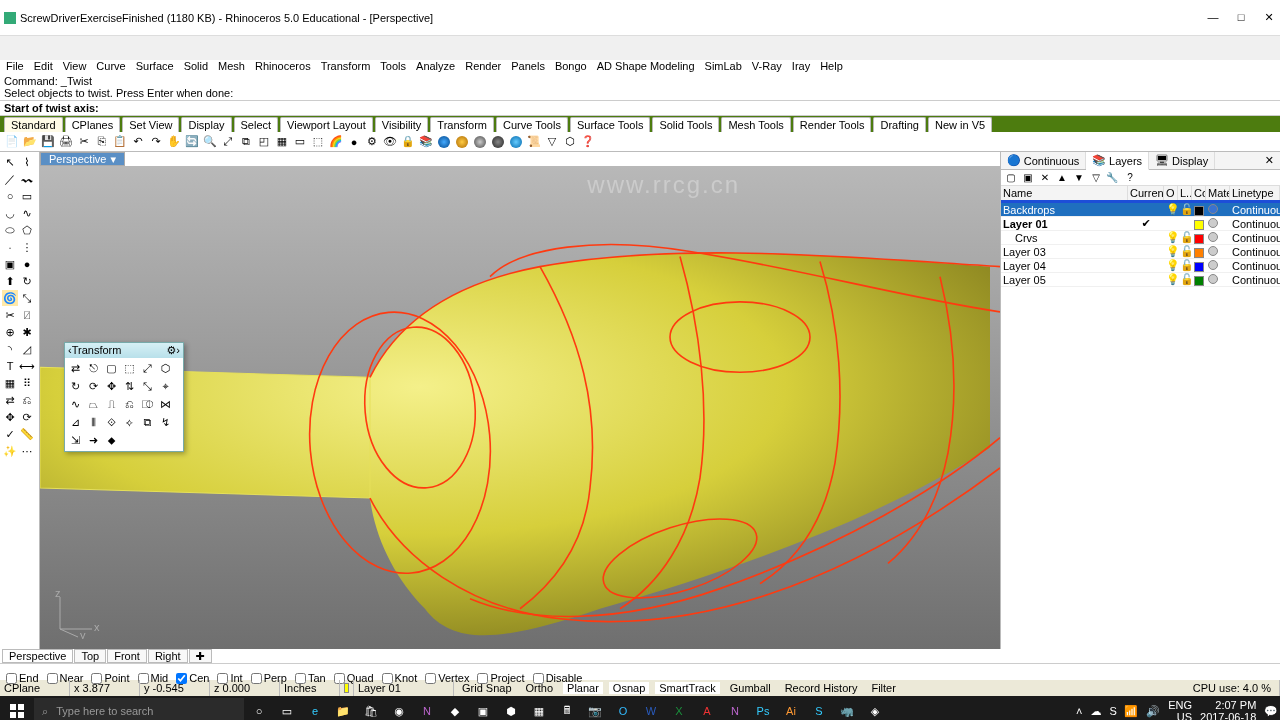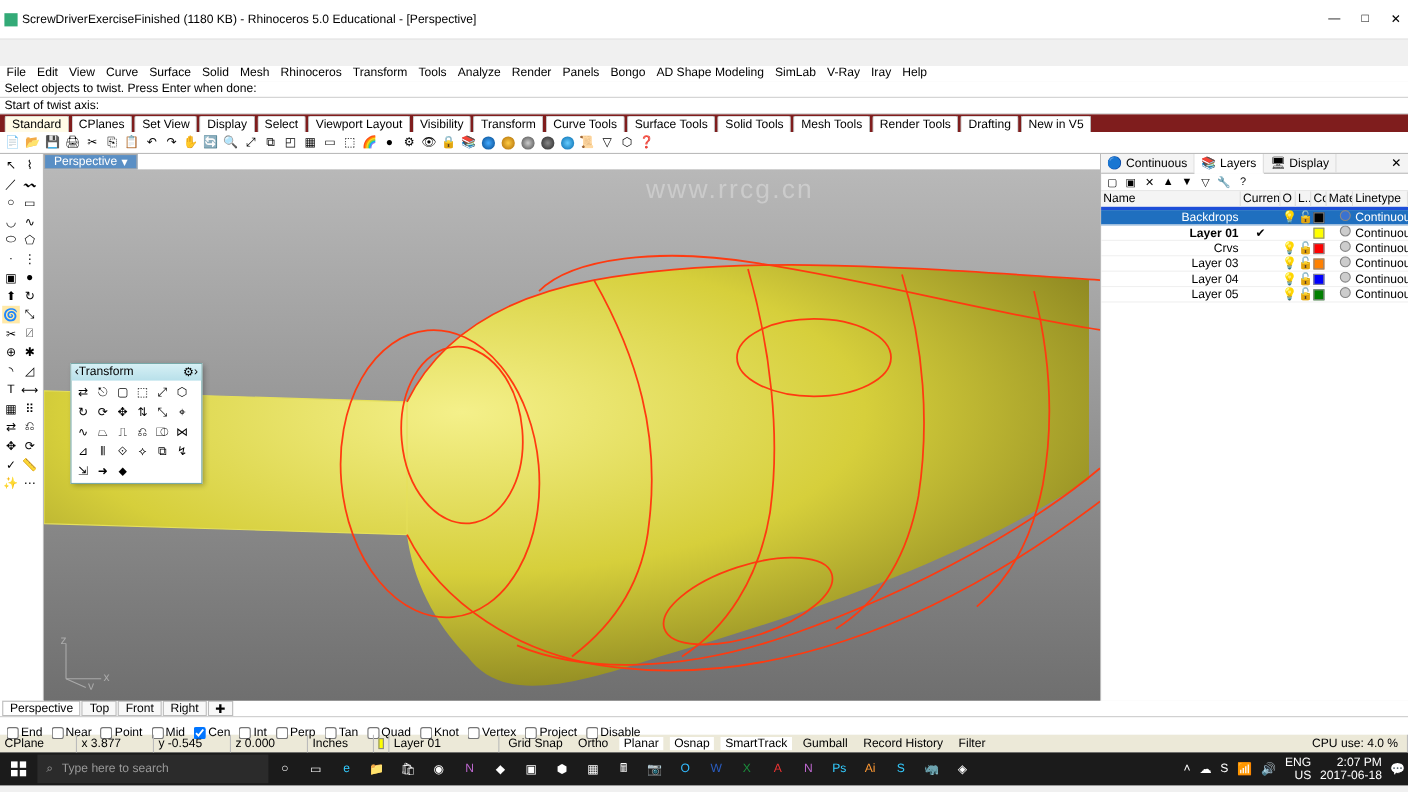--- a/index.html
+++ b/index.html
@@ -6,23 +6,23 @@
 html, body { width: 1280px; height: 720px; overflow: hidden; background: #f0f0f0; }
 .titlebar { height: 36px; background: #fff; display: flex; align-items: center; padding: 0 4px; border-bottom: 1px solid #ddd; }
 .titlebar .icon { width: 12px; height: 12px; background: #3a7; margin-right: 4px; }
 .titlebar .title { flex: 1; font-size: 11px; }
 .titlebar .winbtns { display: flex; gap: 14px; }
 .titlebar .winbtn { width: 14px; text-align: center; cursor: pointer; font-size: 11px; }
 .menubar { height: 14px; background: #fff; display: flex; gap: 10px; padding: 0 6px; font-size: 11px; align-items: flex-start; margin-top: 24px; }
 .menubar span { cursor: pointer; }
 .cmdhistory { background: #fff; font-size: 11px; padding: 1px 4px; border-bottom: 1px solid #ccc; line-height: 12px; }
 .cmdprompt { background: #fff; padding: 1px 4px; display: flex; border-bottom: 1px solid #ccc; }
-.cmdprompt .prompt { font-weight: normal; }
+.cmdprompt .prompt { font-weight: bold; }
 .cmdprompt input { border: none; outline: none; flex: 1; font-size: 11px; }
-.toolbartabs { background: #7f1d1d; display: flex; gap: 2px; font-size: 11px; padding: 1px 4px 0 4px; }
+.toolbartabs { background: #4d7c0f; display: flex; gap: 2px; font-size: 11px; padding: 1px 4px 0 4px; }
 .toolbartabs span { padding: 1px 6px; background: #fff; border: 1px solid #bbb; border-bottom: none; cursor: pointer; border-radius: 2px 2px 0 0; }
 .toolbartabs span.active { background: #fffbe7; }
 .maintoolbar { background: #fff; height: 20px; display: flex; align-items: center; gap: 2px; padding: 0 4px; border-bottom: 1px solid #bbb; }
 .tbtn { width: 16px; height: 16px; border: 1px solid transparent; cursor: pointer; display: flex; align-items: center; justify-content: center; }
 .workarea { display: flex; height: 497px; }
 .vtoolbar { width: 40px; background: #fff; border-right: 1px solid #bbb; display: flex; flex-wrap: wrap; align-content: flex-start; padding: 2px; gap: 1px; }
 .vbtn { width: 16px; height: 16px; border: 1px solid transparent; cursor: pointer; display:flex; align-items:center; justify-content:center;}
 .vbtn.sel { background: #ffe9a8; }
 .viewwrap { flex: 1; display: flex; flex-direction: column; min-width: 0; }
 .viewporttab { height: 14px; background: #fff; display: flex; }
@@ -37,21 +37,21 @@
 .floatingpanel .fbtn { width: 17px; height: 17px; border: 1px solid transparent; cursor: pointer; display:flex; align-items:center; justify-content:center;}
 .rightpane { width: 280px; background: #fff; border-left: 1px solid #bbb; display: flex; flex-direction: column; }
 .rptabs { display: flex; background: #f4f4f4; border-bottom: 1px solid #bbb; font-size: 11px; }
 .rptabs .rt { padding: 2px 6px; display: flex; align-items: center; gap: 3px; cursor: pointer; border-right: 1px solid #ddd; }
 .rptabs .rt.active { background: #fff; border-bottom: 1px solid #fff; margin-bottom: -1px; }
 .layertools { height: 16px; display: flex; align-items: center; gap: 3px; padding: 0 3px; border-bottom:1px solid #ddd;}
 .ltbtn { width: 14px; height: 14px; cursor: pointer; display:flex; align-items:center; justify-content:center; font-size:10px;}
 .layerhdr { display: grid; grid-template-columns: 1fr 36px 14px 14px 14px 24px 50px; font-size: 10px; background: #f4f4f4; border-bottom: 3px solid #1d4ed8; }
 .layerhdr > div { padding: 1px 2px; border-right: 1px solid #ddd; overflow:hidden; white-space:nowrap;}
 .layerrow { display: grid; grid-template-columns: 1fr 36px 14px 14px 14px 24px 50px; font-size: 10px; align-items: center; border-bottom: 1px solid #f0f0f0; }
-.layerrow > div { padding: 0 2px; overflow:hidden; white-space:nowrap;text-align:right;}
+.layerrow > div { padding: 0 2px; overflow:hidden; white-space:nowrap;}
 .layerrow.sel { background: #1f6fbf; color: #fff; }
 .swatch { width: 10px; height: 10px; display: inline-block; border: 1px solid #888; vertical-align:middle;}
 .matcirc { width: 10px; height: 10px; border-radius: 50%; display: inline-block; background: #ccc; border:1px solid #888;}
 .viewtabs { height: 14px; background: #fff; display: flex; gap: 1px; padding:0 2px;}
 .viewtabs .vt { padding: 0 6px; border: 1px solid #bbb; font-size: 11px; cursor: pointer; background:#f8f8f8;}
 .viewtabs .vt.active { background: #fff; }
 .osnaps { height: 17px; background: #fff; display: flex; gap: 8px; padding: 0 6px; align-items: center; font-size: 11px; border-top:1px solid #ccc;}
 .osnaps label { display: flex; align-items: center; gap: 2px; cursor:pointer;margin-top:12px;}
 .osnaps input { width:11px; height:11px; }
 .statusbar { height: 16px; background: #ece9d8; display: grid; grid-template-columns: 70px 70px 70px 70px 60px 14px 100px 1fr; font-size: 11px; }
@@ -95,20 +95,21 @@
     <span>Panels</span>
     <span>Bongo</span>
     <span>AD Shape Modeling</span>
     <span>SimLab</span>
     <span>V-Ray</span>
     <span>Iray</span>
     <span>Help</span>
   </div>
 
 <div class="cmdhistory" id="cmdhist">
+    <div>Command: _Twist</div>
     <div>Select objects to twist. Press Enter when done:</div>
   </div>
 
 <div class="cmdprompt">
   <span class="prompt">Start of twist axis:</span>
   <input style="">
 </div>
 
 <div class="toolbartabs" id="tbtabs">
     <span class="active">Standard</span>

